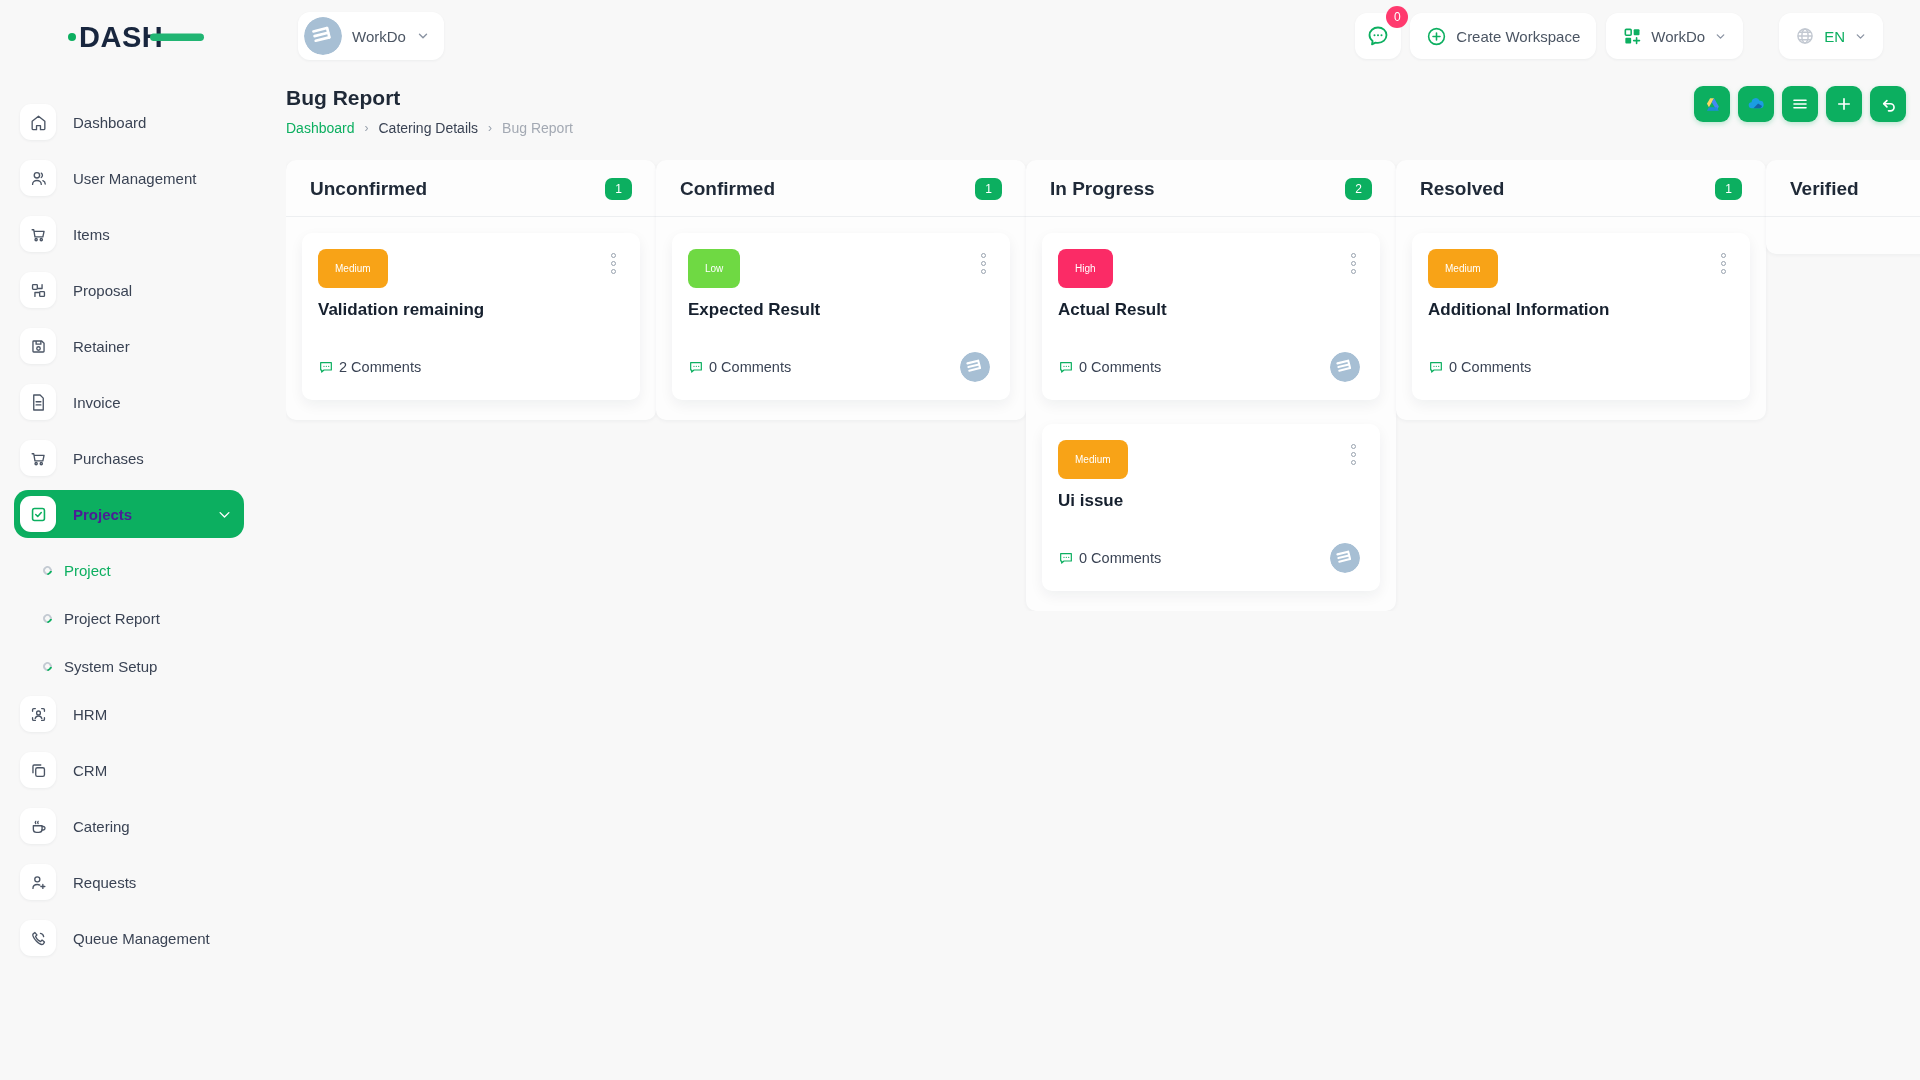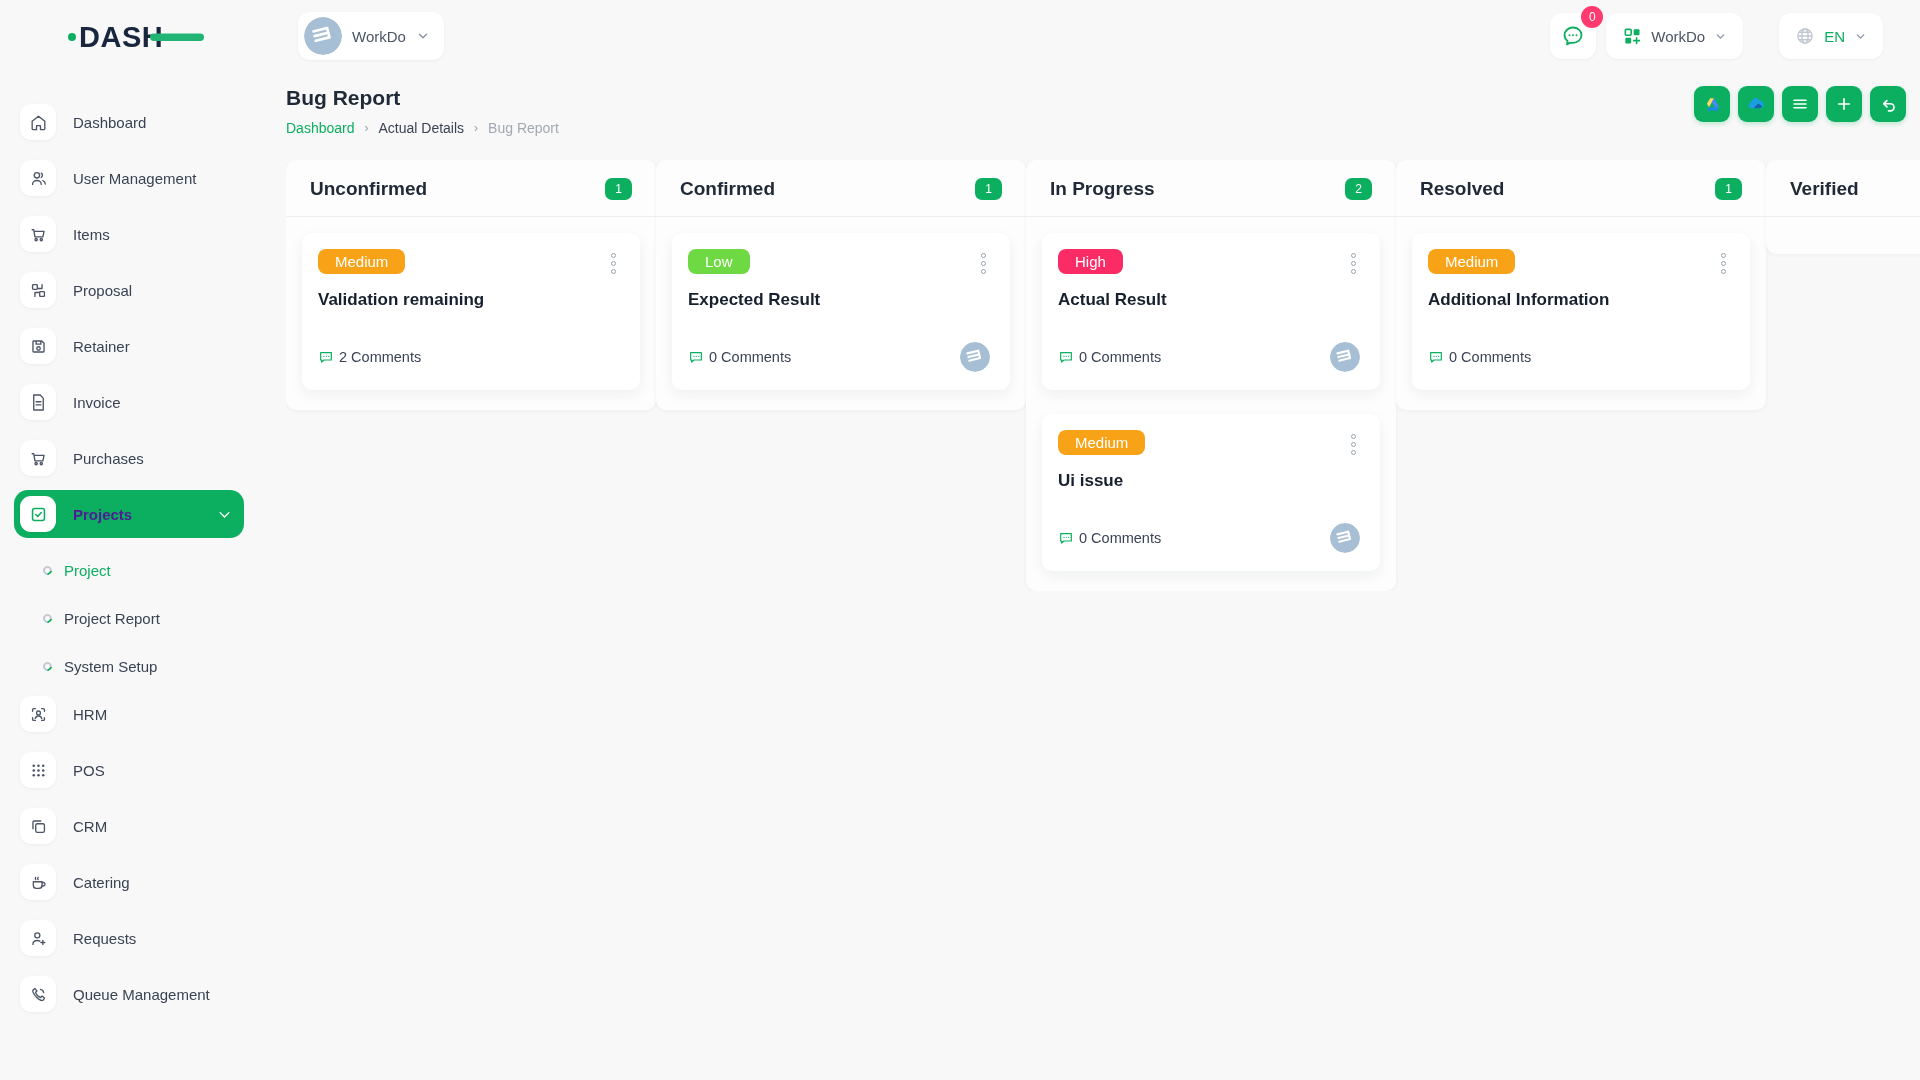--- a/index.html
+++ b/index.html
@@ -49,21 +49,21 @@
   
   .board { margin-top:24px; display:flex; align-items:flex-start; overflow:hidden; }
   .col { flex:0 0 370px; background:#fdfdfd; border-radius:10px; box-shadow:0 1px 4px rgba(20,30,50,.05); }
   .col-head { display:flex; align-items:center; justify-content:space-between; padding:18px 24px 16px 24px; }
   .col-title { font-size:19px; font-weight:700; color:#1f2937; }
   .col-count { min-width:27px; height:22px; background:#0caf60; border-radius:7px; color:#fff; font-size:12px; display:flex; align-items:center; justify-content:center; padding:0 6px; }
   .col-body { border-top:1px solid #edeff1; padding:16px 16px 20px 16px; display:flex; flex-direction:column; gap:24px; }
   .col-body.empty { min-height:38px; padding:0; }
   .card { background:#fff; border-radius:10px; box-shadow:0 5px 14px rgba(20,30,50,.06); padding:16px 20px 18px 16px; cursor:pointer; }
   .card-top { display:flex; align-items:flex-start; justify-content:space-between; }
-  .badge { display:inline-block; color:#fff; font-size:15px; border-radius:8px; padding:4px 17px; }
+  .badge { display:inline-block; color:#fff; font-size:10px; border-radius:8px; padding:14px 17px; }
   .b-medium { background:#f8a317; }
   .b-high { background:#fb2b66; }
   .b-low { background:#6fd943; }
   .menu-dots { display:flex; flex-direction:column; gap:3px; padding:4px; cursor:pointer; }
   .menu-dots i { width:5px; height:5px; border:1.5px solid #98a2ae; border-radius:50%; display:block; }
   .card-title { margin-top:12px; font-size:17px; font-weight:700; color:#16202e; }
   .card-foot { margin-top:32px; display:flex; align-items:center; }
   .comments { display:flex; align-items:center; gap:5px; font-size:14.5px; color:#3a4354; cursor:pointer; }
   .avatar { margin-left:auto; width:30px; height:30px; border-radius:50%; overflow:hidden; flex:0 0 auto; }
 </style>
@@ -115,20 +115,27 @@
     <div class="icon-btn-white">
       <svg width="24" height="24" viewBox="0 0 24 24">
           <path d="M12 3.5c-4.7 0-8.5 3.4-8.5 7.6 0 2.4 1.2 4.5 3.1 5.9l-.6 3.4 3.5-1.8c.8.2 1.6.3 2.5.3 4.7 0 8.5-3.4 8.5-7.8S16.7 3.5 12 3.5z" fill="none" stroke="#0caf60" stroke-width="1.8" stroke-linejoin="round"></path>
           <circle cx="8.5" cy="11.3" r="1" fill="#0caf60"></circle>
           <circle cx="12" cy="11.3" r="1" fill="#0caf60"></circle>
           <circle cx="15.5" cy="11.3" r="1" fill="#0caf60"></circle>
         </svg>
       <span class="chat-badge">0</span>
     </div>
 
+    <div class="pill create">
+      <svg width="21" height="21" viewBox="0 0 24 24">
+          <circle cx="12" cy="12" r="9" fill="none" stroke="#0caf60" stroke-width="1.8"></circle>
+          <path d="M12 8v8M8 12h8" stroke="#0caf60" stroke-width="1.8" stroke-linecap="round"></path>
+        </svg>
+      <span>Create Workspace</span>
+    </div>
 
     <div class="pill workdo">
       <svg width="20" height="20" viewBox="0 0 24 24">
           <rect x="4" y="4" width="7" height="7" rx="1.2" fill="none" stroke="#0caf60" stroke-width="1.9"></rect>
           <rect x="14" y="4" width="7" height="7" rx="1.2" fill="#0caf60"></rect>
           <rect x="4" y="14" width="7" height="7" rx="1.2" fill="#0caf60"></rect>
           <path d="M17.5 14v7M14 17.5h7" stroke="#0caf60" stroke-width="1.9" stroke-linecap="round"></path>
         </svg>
       <span>WorkDo</span>
       <svg width="13" height="13" viewBox="0 0 24 24">
@@ -280,41 +287,20 @@
         </svg>
       </span>
     <span class="nav-label">HRM</span>
     <span class="nav-chev">
         <svg width="15" height="15" viewBox="0 0 24 24">
           <use href="#chevR"></use>
         </svg>
       </span>
   </div>
 
-  <div class="nav-item">
-    <span class="icon-box">
-        <svg width="19" height="19" viewBox="0 0 24 24" fill="#4b5565">
-          <circle cx="6" cy="6" r="1.6"></circle>
-          <circle cx="12" cy="6" r="1.6"></circle>
-          <circle cx="18" cy="6" r="1.6"></circle>
-          <circle cx="6" cy="12" r="1.6"></circle>
-          <circle cx="12" cy="12" r="1.6"></circle>
-          <circle cx="18" cy="12" r="1.6"></circle>
-          <circle cx="6" cy="18" r="1.6"></circle>
-          <circle cx="12" cy="18" r="1.6"></circle>
-          <circle cx="18" cy="18" r="1.6"></circle>
-        </svg>
-      </span>
-    <span class="nav-label">POS</span>
-    <span class="nav-chev">
-        <svg width="15" height="15" viewBox="0 0 24 24">
-          <use href="#chevR"></use>
-        </svg>
-      </span>
-  </div>
 
   <div class="nav-item">
     <span class="icon-box">
         <svg width="19" height="19" viewBox="0 0 24 24" fill="none" stroke="#4b5565" stroke-width="1.7" stroke-linejoin="round">
           <rect x="8.5" y="8.5" width="11" height="11" rx="2"></rect>
           <path d="M5 15.5V6.5A1.5 1.5 0 0 1 6.5 5h9"></path>
         </svg>
       </span>
     <span class="nav-label">CRM</span>
     <span class="nav-chev">
@@ -374,21 +360,21 @@
 
 
 <div class="main">
 
   <div class="page-head">
     <div>
       <div class="page-title">Bug Report</div>
       <div class="breadcrumb">
         <span class="bc-link">Dashboard</span>
         <span class="bc-sep">›</span>
-        <span class="bc-mid">Actual Details</span>
+        <span class="bc-mid">Catering Details</span>
         <span class="bc-sep">›</span>
         <span class="bc-cur">Bug Report</span>
       </div>
     </div>
     <div class="head-actions">
       <div class="act-btn">
         <svg width="19" height="19" viewBox="0 0 24 24">
             <path d="M9 4h5l-6.5 11.5L5 11z" fill="#fdd663"></path>
             <path d="M14 4l6 10.5-2.6 5L11 9z" fill="#4688f4"></path>
             <path d="M7.5 15.5h10l2.5 4.5H5z" fill="#1e88e5" opacity="0.9"></path>

